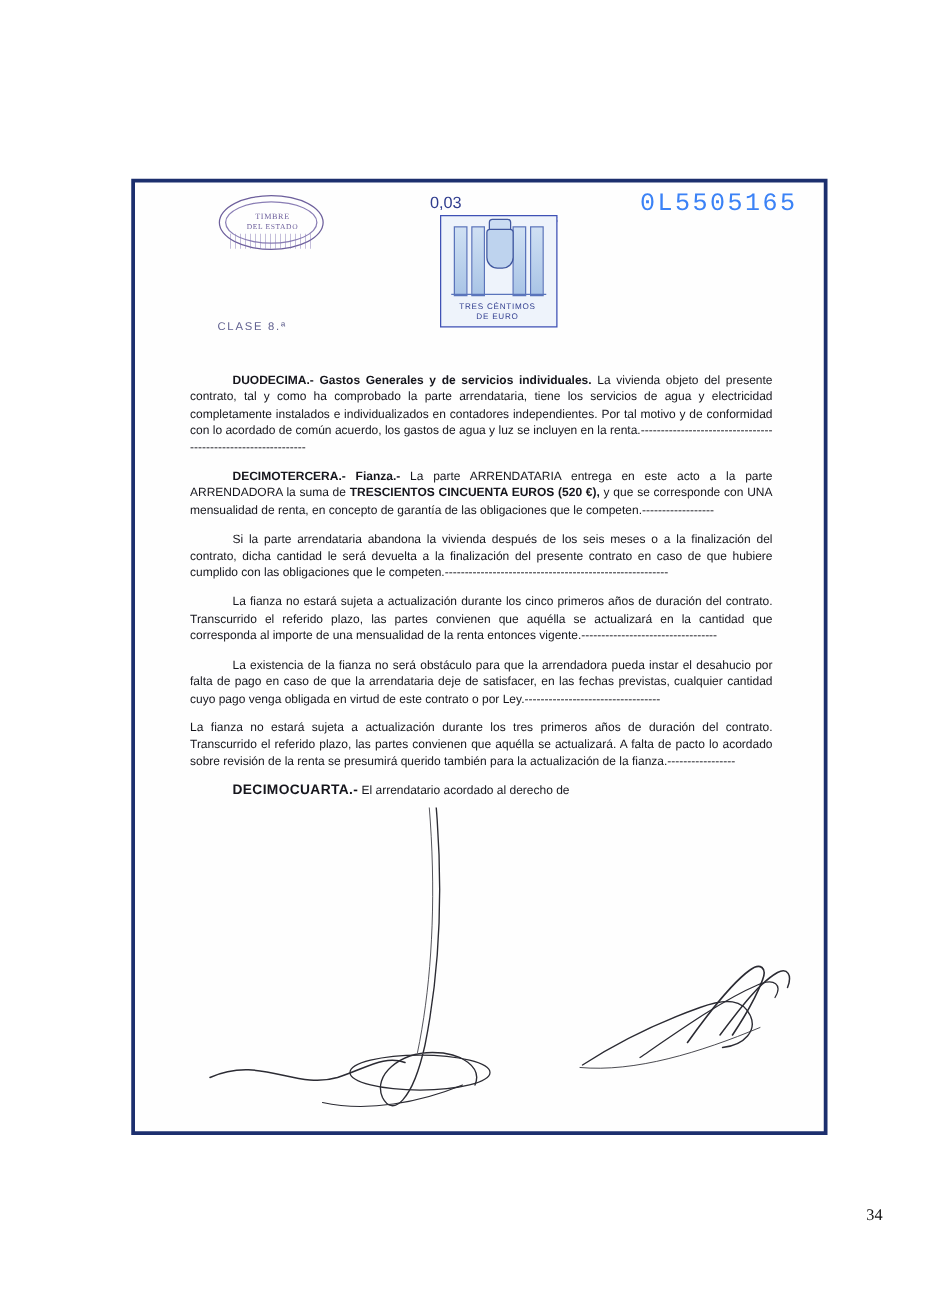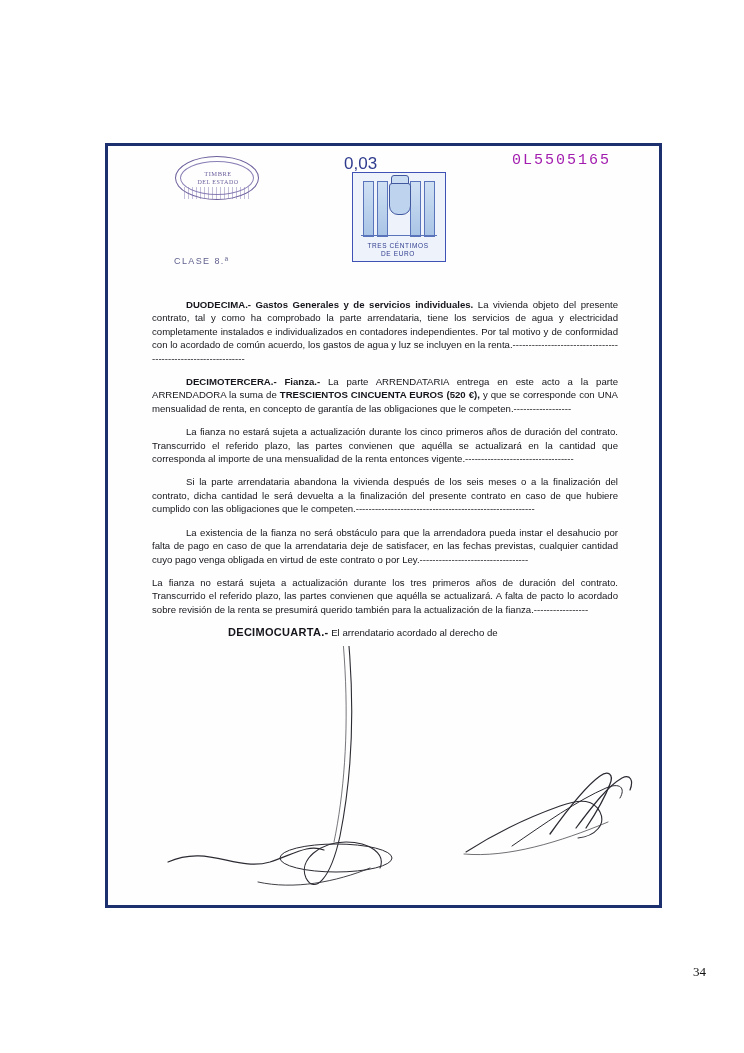--- a/index.html
+++ b/index.html
@@ -92,21 +92,21 @@
     position: absolute;
     left: 228px;
     top: 6px;
     width: 124px;
     height: 126px;
   }
   #fiscal-stamp .value {
     position: absolute;
     left: 8px;
     top: 2px;
-    font-size: 17px;
+    font-size: 13px;
     color: #2f3c8e;
     font-family: "Liberation Sans", sans-serif;
   }
   #fiscal-stamp .currency {
     position: absolute;
     left: 78px;
     top: 19px;
     font-size: 8px;
     letter-spacing: 1px;
     color: #2f3c8e;
@@ -168,23 +168,23 @@
     letter-spacing: .6px;
   }
   #fiscal-stamp .caption1 { top: 90px; }
   #fiscal-stamp .caption2 { top: 98px; }
 
   #stamp-serial {
     position: absolute;
     left: 404px;
     top: 6px;
     font-family: "Liberation Mono", monospace;
-    font-size: 15px;
+    font-size: 20px;
     letter-spacing: 2px;
-    color: #a21caf;
+    color: #3b82f6;
   }
 
   
   #doc-body {
     position: absolute;
     left: 44px;
     top: 152px;
     width: 466px;
     font-size: 9.6px;
     line-height: 13.4px;
@@ -198,21 +198,20 @@
   #doc-body p.indent { text-indent: 34px; }
   #doc-body .hd { font-weight: bold; }
   #doc-body .bold { font-weight: bold; }
 
   .clause-14 {
     margin-top: 14px;
   }
   .clause-14 .hd {
     font-size: 11px;
     letter-spacing: .3px;
-    margin-left: 42px;
   }
   .clause-14 .l2 {
     display: block;
     margin-top: 1px;
   }
 
   
   #signatures {
     position: absolute;
     left: 0;
@@ -272,23 +271,23 @@
 
     <p class="indent">
       <span class="hd">DUODECIMA.- Gastos Generales y de servicios individuales.</span>
       <span>La vivienda objeto del presente contrato, tal y como ha comprobado la parte arrendataria, tiene los servicios de agua y electricidad completamente instalados e individualizados en contadores independientes. Por tal motivo y de conformidad con lo acordado de común acuerdo, los gastos de agua y luz se incluyen en la renta.--------------------------------------------------------------</span>
     </p>
 
     <p class="indent">
       <span class="hd">DECIMOTERCERA.- Fianza.-</span><span> La parte ARRENDATARIA entrega en este acto a la parte ARRENDADORA la suma de </span><span class="bold">TRESCIENTOS CINCUENTA EUROS (520 €),</span><span> y que se corresponde con UNA mensualidad de renta, en concepto de garantía de las obligaciones que le competen.------------------</span>
     </p>
 
+    <p class="indent">Si la parte arrendataria abandona la vivienda después de los seis meses o a la finalización del contrato, dicha cantidad le será devuelta a la finalización del presente contrato en caso de que hubiere cumplido con las obligaciones que le competen.--------------------------------------------------------</p>
+
     <p class="indent">La fianza no estará sujeta a actualización durante los cinco primeros años de duración del contrato. Transcurrido el referido plazo, las partes convienen que aquélla se actualizará en la cantidad que corresponda al importe de una mensualidad de la renta entonces vigente.----------------------------------</p>
-
-    <p class="indent">Si la parte arrendataria abandona la vivienda después de los seis meses o a la finalización del contrato, dicha cantidad le será devuelta a la finalización del presente contrato en caso de que hubiere cumplido con las obligaciones que le competen.--------------------------------------------------------</p>
 
     <p class="indent">La existencia de la fianza no será obstáculo para que la arrendadora pueda instar el desahucio por falta de pago en caso de que la arrendataria deje de satisfacer, en las fechas previstas, cualquier cantidad cuyo pago venga obligada en virtud de este contrato o por Ley.----------------------------------</p>
 
     <p>La fianza no estará sujeta a actualización durante los tres primeros años de duración del contrato. Transcurrido el referido plazo, las partes convienen que aquélla se actualizará. A falta de pacto lo acordado sobre revisión de la renta se presumirá querido también para la actualización de la fianza.-----------------</p>
 
     <p class="clause-14 indent">
       <span class="hd">DECIMOCUARTA.-</span><span> El arrendatario    acordado   al   derecho   de</span>
     </p>
   </div>
 

